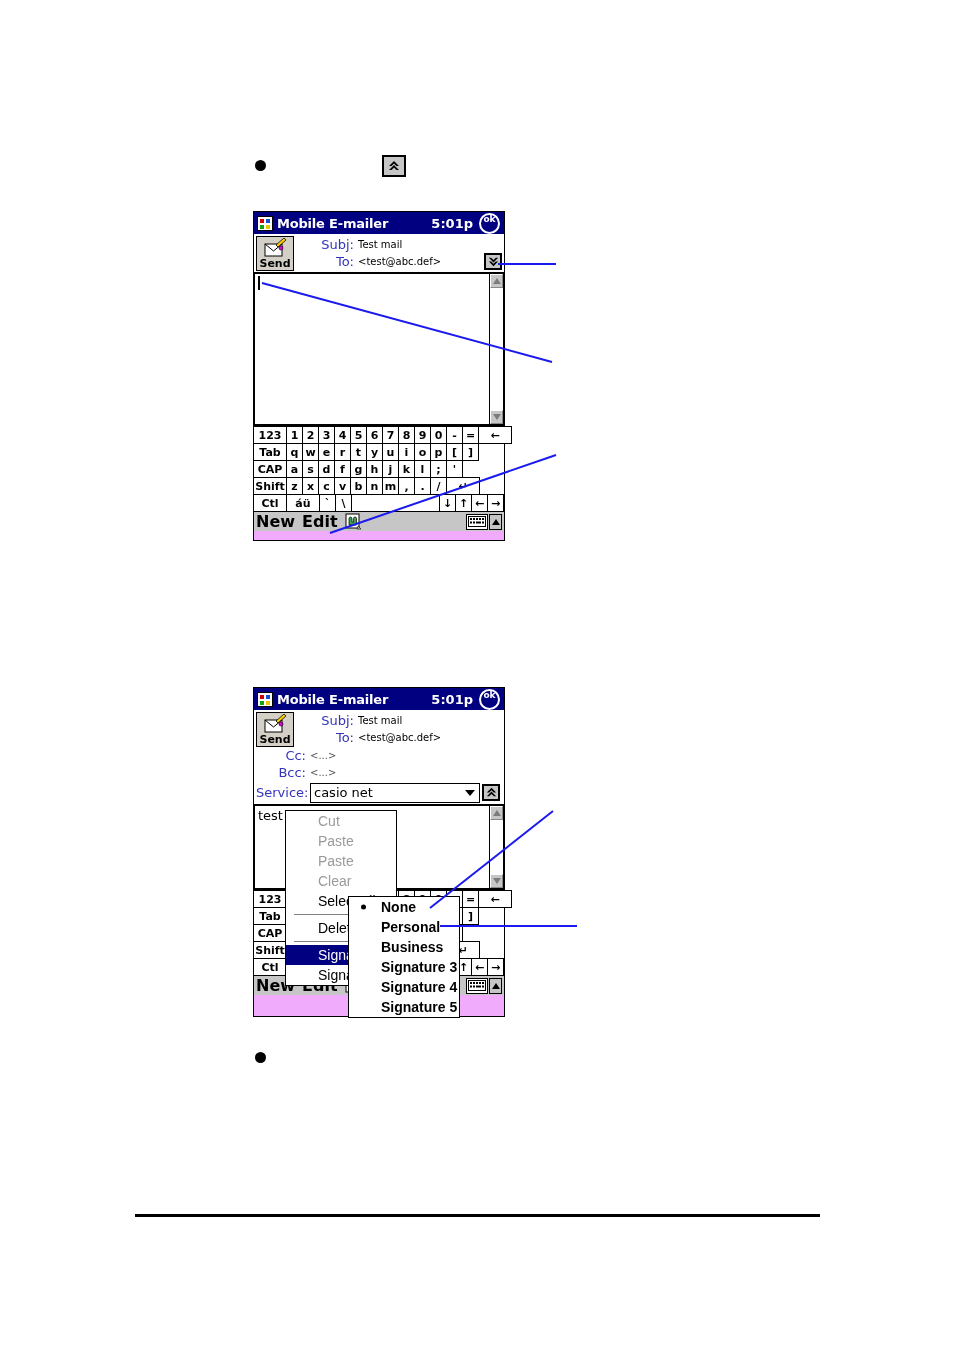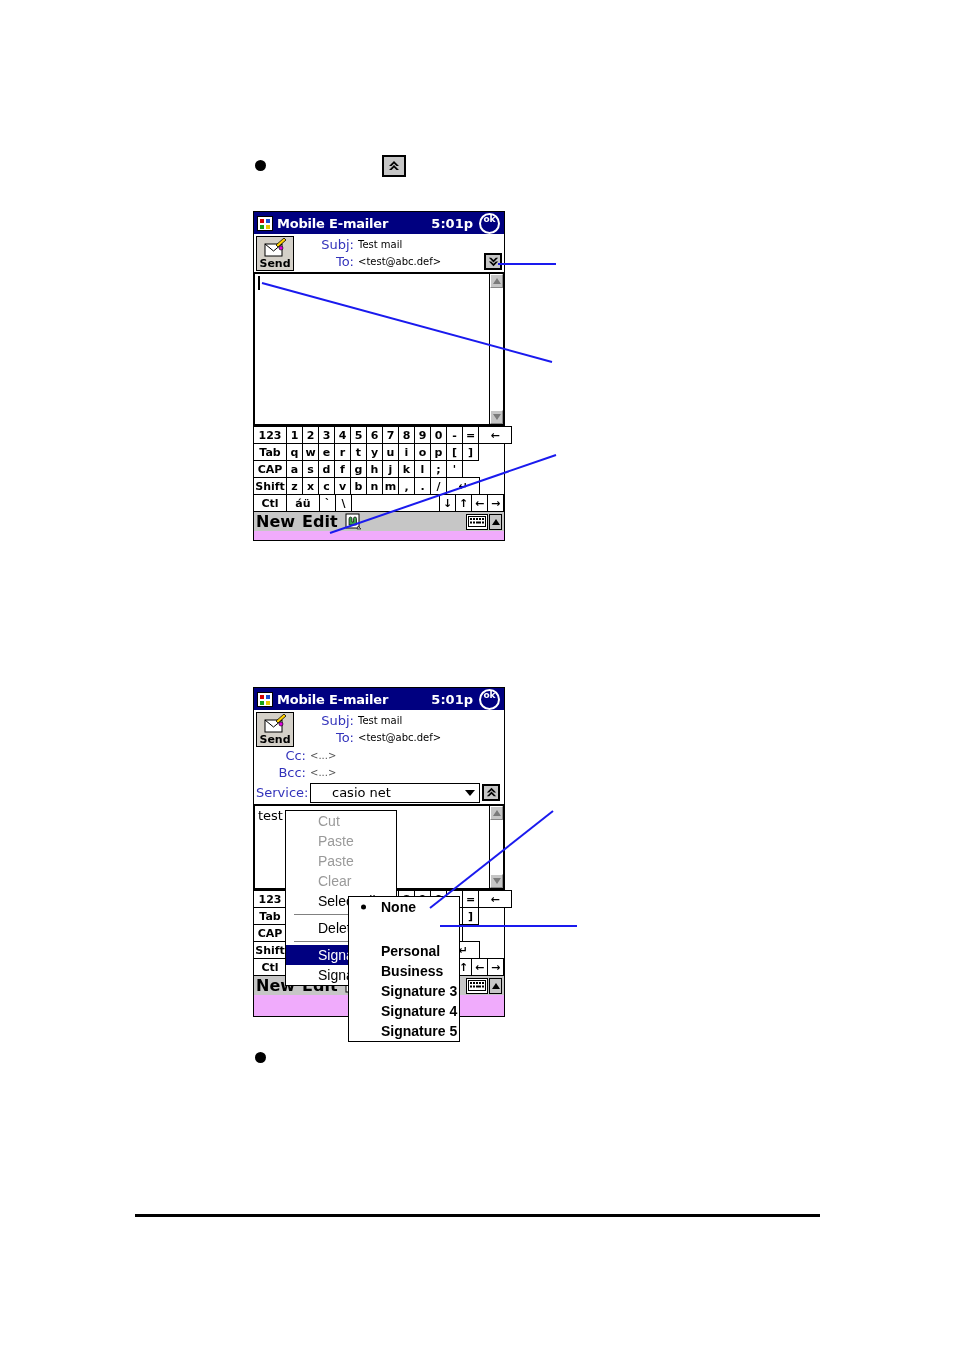--- a/index.html
+++ b/index.html
@@ -142,21 +142,21 @@
   .svc-row { display: flex; align-items: center; height: 21px; margin-top: 1px; }
   .svc-select {
     flex: 1;
     height: 20px;
     border: 1px solid #000;
     background: #fff;
     box-sizing: border-box;
     display: flex;
     align-items: center;
     font-size: 13px;
-    padding-left: 21px;
+    padding-left: 3px;
     position: relative;
     min-width: 0;
   }
   .svc-arrow {
     position: absolute; right: 4px; top: 50%;
     transform: translateY(-50%);
     width: 0; height: 0;
     border-left: 5px solid transparent;
     border-right: 5px solid transparent;
     border-top: 6px solid #000;
@@ -696,20 +696,20 @@
     <div class="ctxitem">Select All</div>
     <div class="ctxsep"></div>
     <div class="ctxitem">Delete</div>
     <div class="ctxsep"></div>
     <div class="ctxitem sel">Signature</div>
     <div class="ctxitem">Signature</div>
   </div>
 
 <div class="ctxmenu" id="sigmenu" style="left:348px;top:896px;width:112px;">
     <div class="ctxitem" style="font-weight: bold;"><span class="radiodot"></span><span>None</span></div>
-    <div class="ctxitem" style="font-weight: bold; margin-top: 24px;"><span>Personal</span></div>
+    <div class="ctxitem" style="font-weight: bold;"><span>Personal</span></div>
     <div class="ctxitem" style="font-weight: bold;"><span>Business</span></div>
     <div class="ctxitem" style="font-weight: bold;"><span>Signature 3</span></div>
     <div class="ctxitem" style="font-weight: bold;"><span>Signature 4</span></div>
     <div class="ctxitem" style="font-weight: bold;"><span>Signature 5</span></div>
   </div>
 
 <div class="hrule" style="left:135px;top:1214px;width:685px;"></div>
 
 </body></html>

